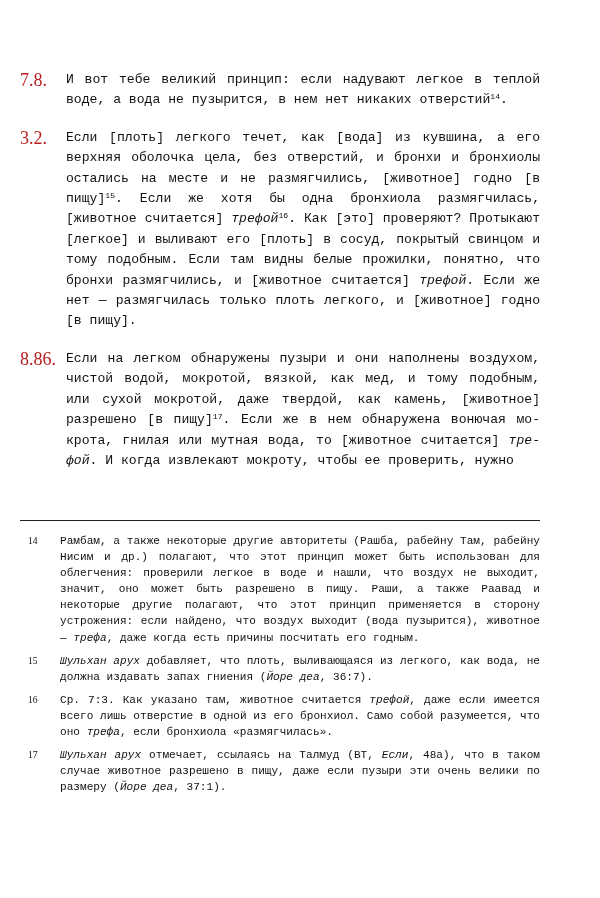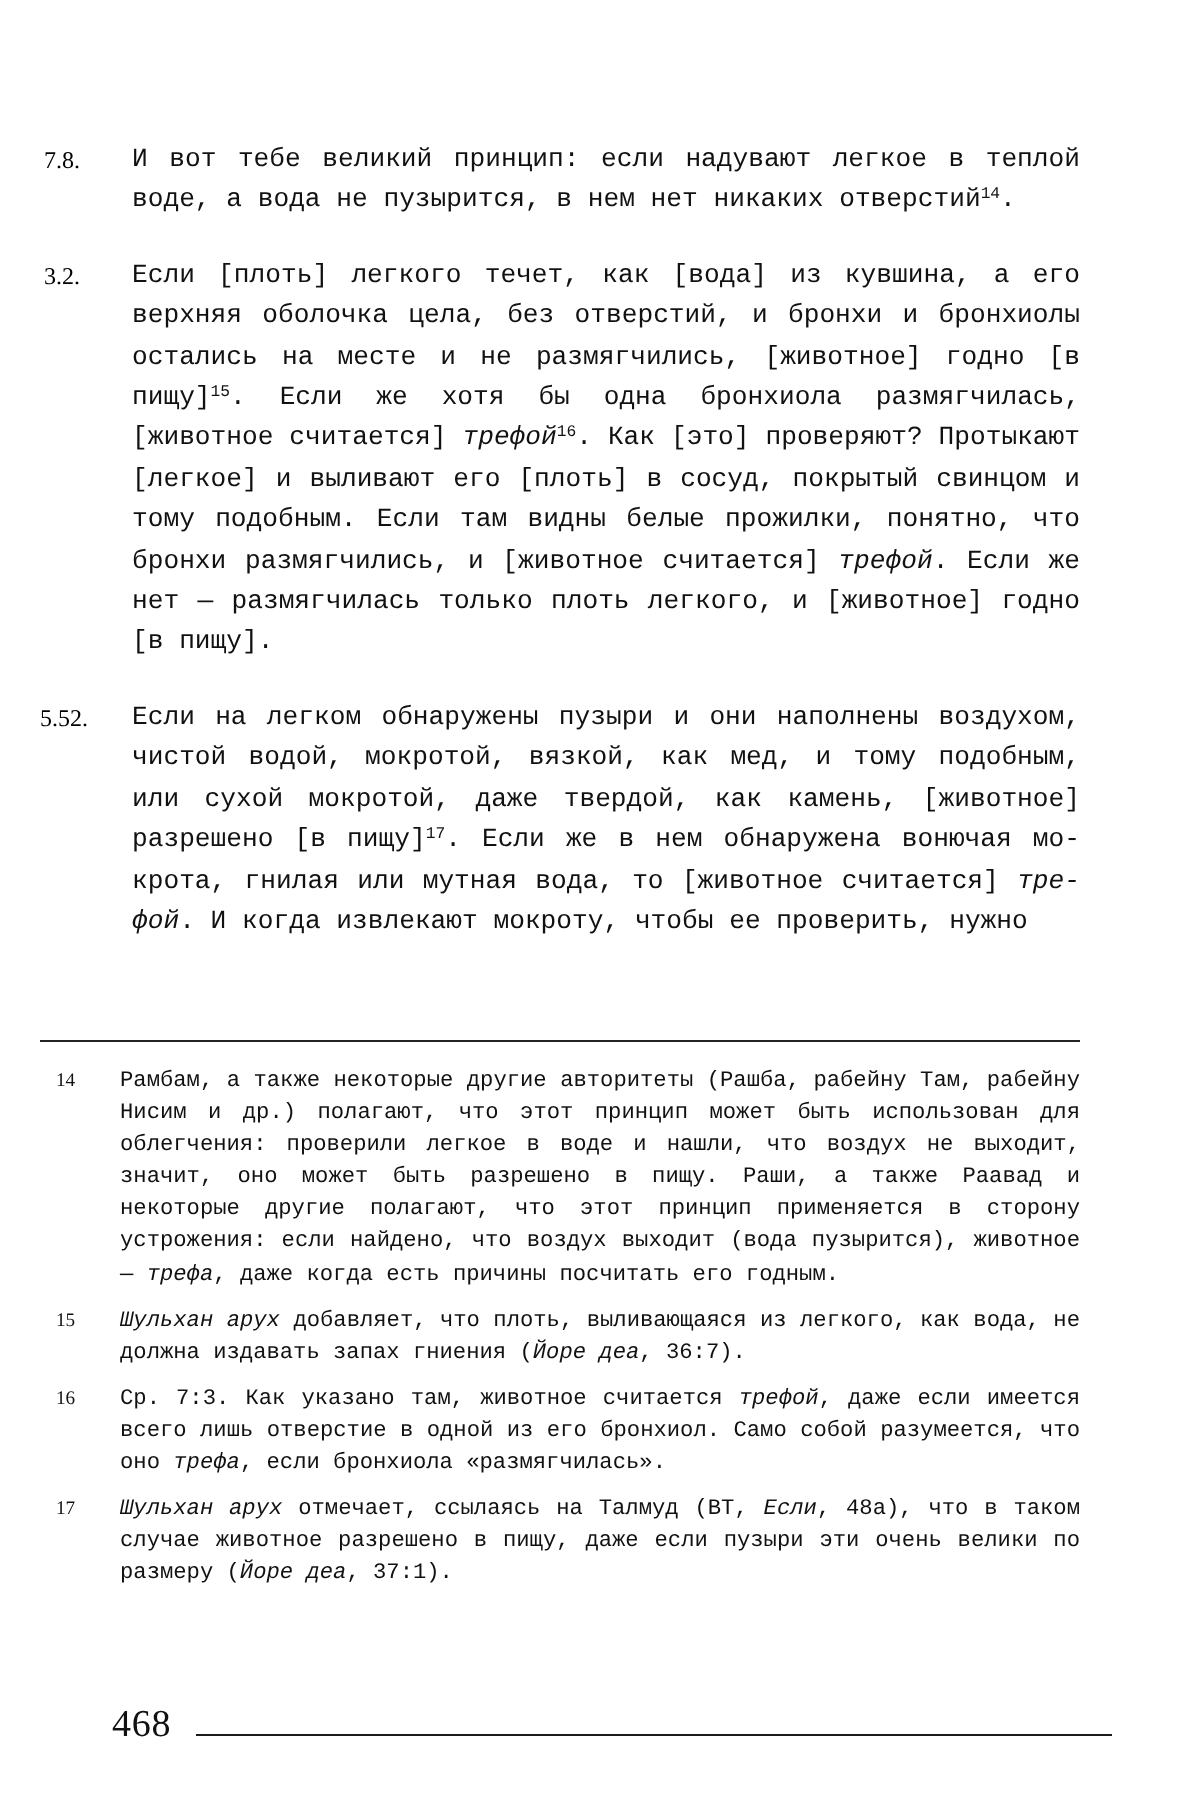--- a/index.html
+++ b/index.html
@@ -70,25 +70,25 @@
     display: flex;
     align-items: flex-start;
     margin-bottom: 17px;
   }
   .section-num {
     width: 46px;
     flex: 0 0 46px;
     text-align: right;
     padding-right: 26px;
     box-sizing: border-box;
-    font-size: 12px;
+    font-size: 18px;
     line-height: 20.4px;
     font-variant-numeric: oldstyle-nums;
     white-space: nowrap;
-    color: #000000;
+    color: #b91c1c;
   }
   .section-text {
     flex: 1 1 auto;
     font-size: 13.1px;
     line-height: 20.4px;
     text-align: justify;
     text-justify: inter-word;
     hyphens: manual;
     color: #111111;
     font-family: Liberation Mono, monospace;
@@ -178,21 +178,21 @@
       <div class="section-num">7.8.</div>
       <div class="section-text">И вот тебе великий принцип: если надувают легкое в теплой во­де, а вода не пузырится, в нем нет никаких отверстий<sup>14</sup>.</div>
     </div>
 
     <div class="section">
       <div class="section-num">3.2.</div>
       <div class="section-text">Если [плоть] легкого течет, как [вода] из кувшина, а его верхняя оболочка цела, без отверстий, и бронхи и бронхиолы остались на месте и не размягчились, [животное] годно [в пищу]<sup>15</sup>. Если же хотя бы одна бронхиола размягчилась, [животное считается] <i>трефой</i><sup>16</sup>. Как [это] проверяют? Протыкают [легкое] и вылива­ют его [плоть] в сосуд, покрытый свинцом и тому подобным. Если там видны белые прожилки, понятно, что бронхи размяг­чились, и [животное считается] <i>трефой</i>. Если же нет — размяг­чилась только плоть легкого, и [животное] годно [в пищу].</div>
     </div>
 
     <div class="section">
-      <div class="section-num">5.52.</div>
+      <div class="section-num">8.86.</div>
       <div class="section-text">Если на легком обнаружены пузыри и они наполнены воздухом, чистой водой, мокротой, вязкой, как мед, и тому подобным, или сухой мокротой, даже твердой, как камень, [животное] разрешено [в пищу]<sup>17</sup>. Если же в нем обнаружена вонючая мо­крота, гнилая или мутная вода, то [животное считается] <i>тре­фой</i>. И когда извлекают мокроту, чтобы ее проверить, нужно</div>
     </div>
 
   </div>
 
   <div class="footnotes">
     <div class="footnote-rule"></div>
 
     <div class="footnote">
       <div class="footnote-num">14</div>
@@ -208,18 +208,14 @@
       <div class="footnote-num">16</div>
       <div class="footnote-text">Ср. 7:3. Как указано там, животное считается <i>трефой</i>, даже если имеется все­го лишь отверстие в одной из его бронхиол. Само собой разумеется, что оно <i>трефа</i>, если бронхиола «размягчилась».</div>
     </div>
 
     <div class="footnote">
       <div class="footnote-num">17</div>
       <div class="footnote-text"><i>Шульхан арух</i> отмечает, ссылаясь на Талмуд (ВТ, <i>Если</i>, 48а), что в таком слу­чае животное разрешено в пищу, даже если пузыри эти очень велики по раз­меру (<i>Йоре деа</i>, 37:1).</div>
     </div>
   </div>
 
-  <div class="folio">
-    <span class="folio-num">468</span>
-    <span class="folio-rule"></span>
-  </div>
 
 </div>
 
 </body></html>

